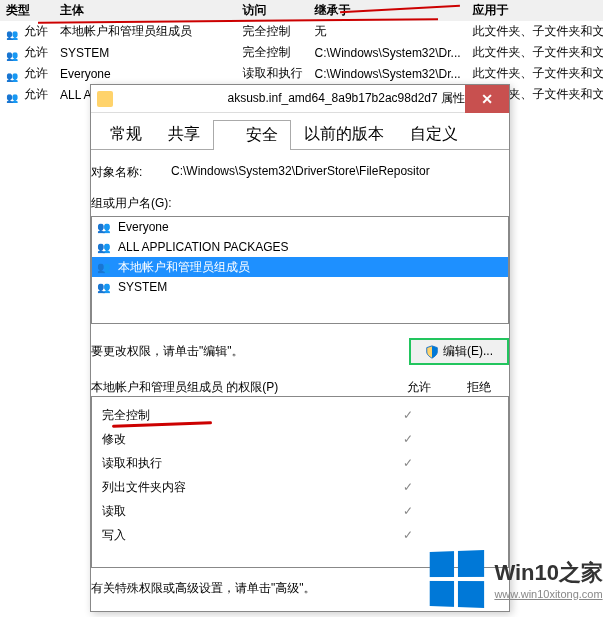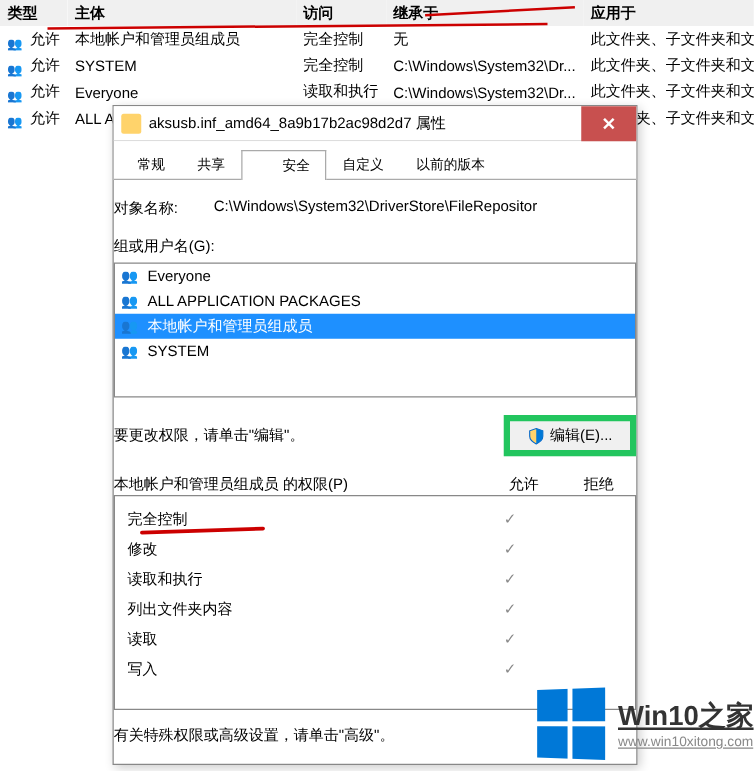--- a/index.html
+++ b/index.html
@@ -12,61 +12,61 @@
 .bg-table td { height: 18px; }
 .user-ico { display: inline-block; width: 14px; height: 10px; margin-right: 4px; vertical-align: middle; }
 .user-ico::before { content: "👥"; font-size: 10px; }
 .redline1 { position: absolute; left: 38px; top: 20px; width: 400px; height: 2px; background: #c00; transform: rotate(-0.5deg); }
 .redline1b { position: absolute; left: 340px; top: 8px; width: 120px; height: 2px; background: #c00; transform: rotate(-3deg); }
 
 
 .dialog { position: absolute; left: 90px; top: 84px; width: 420px; border: 1px solid #888; background: #fff; box-shadow: 2px 2px 8px rgba(0,0,0,.2); }
 .titlebar { height: 28px; background: #fff; display: flex; align-items: center; border-bottom: 1px solid #ddd; }
 .titlebar .folder-ico { width: 16px; height: 16px; margin: 0 6px; background: #ffd36b; border-radius: 2px; }
-.titlebar .title-text { flex: 1; font-size: 12px; overflow: hidden; }
+.titlebar .title-text { flex: 1; font-size: 12px; overflow: hidden; text-align: right; }
 .close-btn { width: 44px; height: 28px; background: #c8504f; color: #fff; display: flex; align-items: center; justify-content: center; font-size: 14px; font-weight: bold; }
 
 .tabstrip { display: flex; background: #fff; padding: 6px 6px 0 6px; border-bottom: 1px solid #aaa; }
-.tab { padding: 4px 12px; border: 1px solid transparent; border-bottom: none; font-size: 11px; cursor: pointer; font-family: Liberation Mono, monospace; }
+.tab { padding: 4px 12px; border: 1px solid transparent; border-bottom: none; font-size: 16px; cursor: pointer; font-family: Liberation Mono, monospace; }
 .tab.active { border-color: #aaa; background: #fff; position: relative; top: 1px; padding-left: 32px; }
 
 .panel { padding: 14px 0; }
 .row-obj { display: flex; margin-bottom: 14px; }
 .row-obj .lbl { width: 80px; }
 .row-obj .val { flex: 1; overflow: hidden; white-space: nowrap; }
 
 .group-label { margin-bottom: 4px; }
 .listbox { border: 1px solid #888; height: 108px; overflow: hidden; }
 .listitem { display: flex; align-items: center; height: 20px; padding: 0 4px; }
 .listitem .ico { width: 16px; height: 16px; margin-right: 6px; display: flex; align-items: center; justify-content: center; font-size: 11px; }
 .listitem.selected { background: #1e90ff; color: #fff; }
 .listitem .ico::before { content: "👥"; }
 
 .edit-row { display: flex; align-items: center; margin: 14px 0; }
 .edit-row .txt { flex: 1; }
-.btn { border: 5px solid #22c55e; background: #f0f0f0; padding: 3px 14px; display: flex; align-items: center; gap: 4px; cursor: pointer; font-size: 12px; }
+.btn { border: 2px solid #22c55e; background: #f0f0f0; padding: 3px 14px; display: flex; align-items: center; gap: 4px; cursor: pointer; font-size: 12px; }
 .shield { width: 14px; height: 14px; }
 .shield svg { width: 14px; height: 14px; }
 
 .perm-hdr { display: flex; justify-content: center; }
 .perm-hdr .h1 { flex: 1; }
 .perm-hdr .h2, .perm-hdr .h3 { width: 60px; text-align: center; }
 .perm-box { border: 1px solid #888; height: 172px; padding: 6px 0; position: relative; }
 .perm-row { display: flex; height: 24px; align-items: center; padding: 0 10px; }
 .perm-row .pn { flex: 1; }
 .perm-row .pc { width: 60px; text-align: center; color: #888; }
 .perm-underline { position: absolute; left: 20px; top: 26px; width: 100px; height: 3px; background: #c00; border-radius: 2px; transform: rotate(-2deg); }
 
 .adv-text { margin-top: 12px; }
 
 
 .watermark { position: absolute; right: 0; bottom: 10px; display: flex; align-items: center; gap: 10px; }
 .winlogo { width: 56px; height: 56px; display: grid; grid-template-columns: 1fr 1fr; grid-template-rows: 1fr 1fr; gap: 4px; transform: perspective(200px) rotateY(-14deg); }
 .winlogo div { background: #0078d7; }
-.wm-text .l1 { font-size: 22px; font-weight: bold; color: #333; text-decoration: underline; }
+.wm-text .l1 { font-size: 22px; font-weight: bold; color: #333; }
 .wm-text .l2 { font-size: 11px; color: #888; text-decoration: underline; }
 </style>
 </head>
 <body>
 
 <table class="bg-table">
   <thead>
     <tr>
       <th>类型</th>
       <th>主体</th>
@@ -113,22 +113,22 @@
   <div class="titlebar">
     <div class="folder-ico"></div>
     <div class="title-text">aksusb.inf_amd64_8a9b17b2ac98d2d7 属性</div>
     <div class="close-btn">✕</div>
   </div>
 
   <div class="tabstrip" id="tabstrip">
       <div class="tab">常规</div>
       <div class="tab">共享</div>
       <div class="tab active">安全</div>
+      <div class="tab">以前的版本</div>
       <div class="tab">自定义</div>
-      <div class="tab">以前的版本</div>
     </div>
 
   <div class="panel">
     <div class="row-obj">
       <div class="lbl">对象名称:</div>
       <div class="val">C:\Windows\System32\DriverStore\FileRepositor</div>
     </div>
 
     <div class="group-label">组或用户名(G):</div>
     <div class="listbox" id="userlist">

